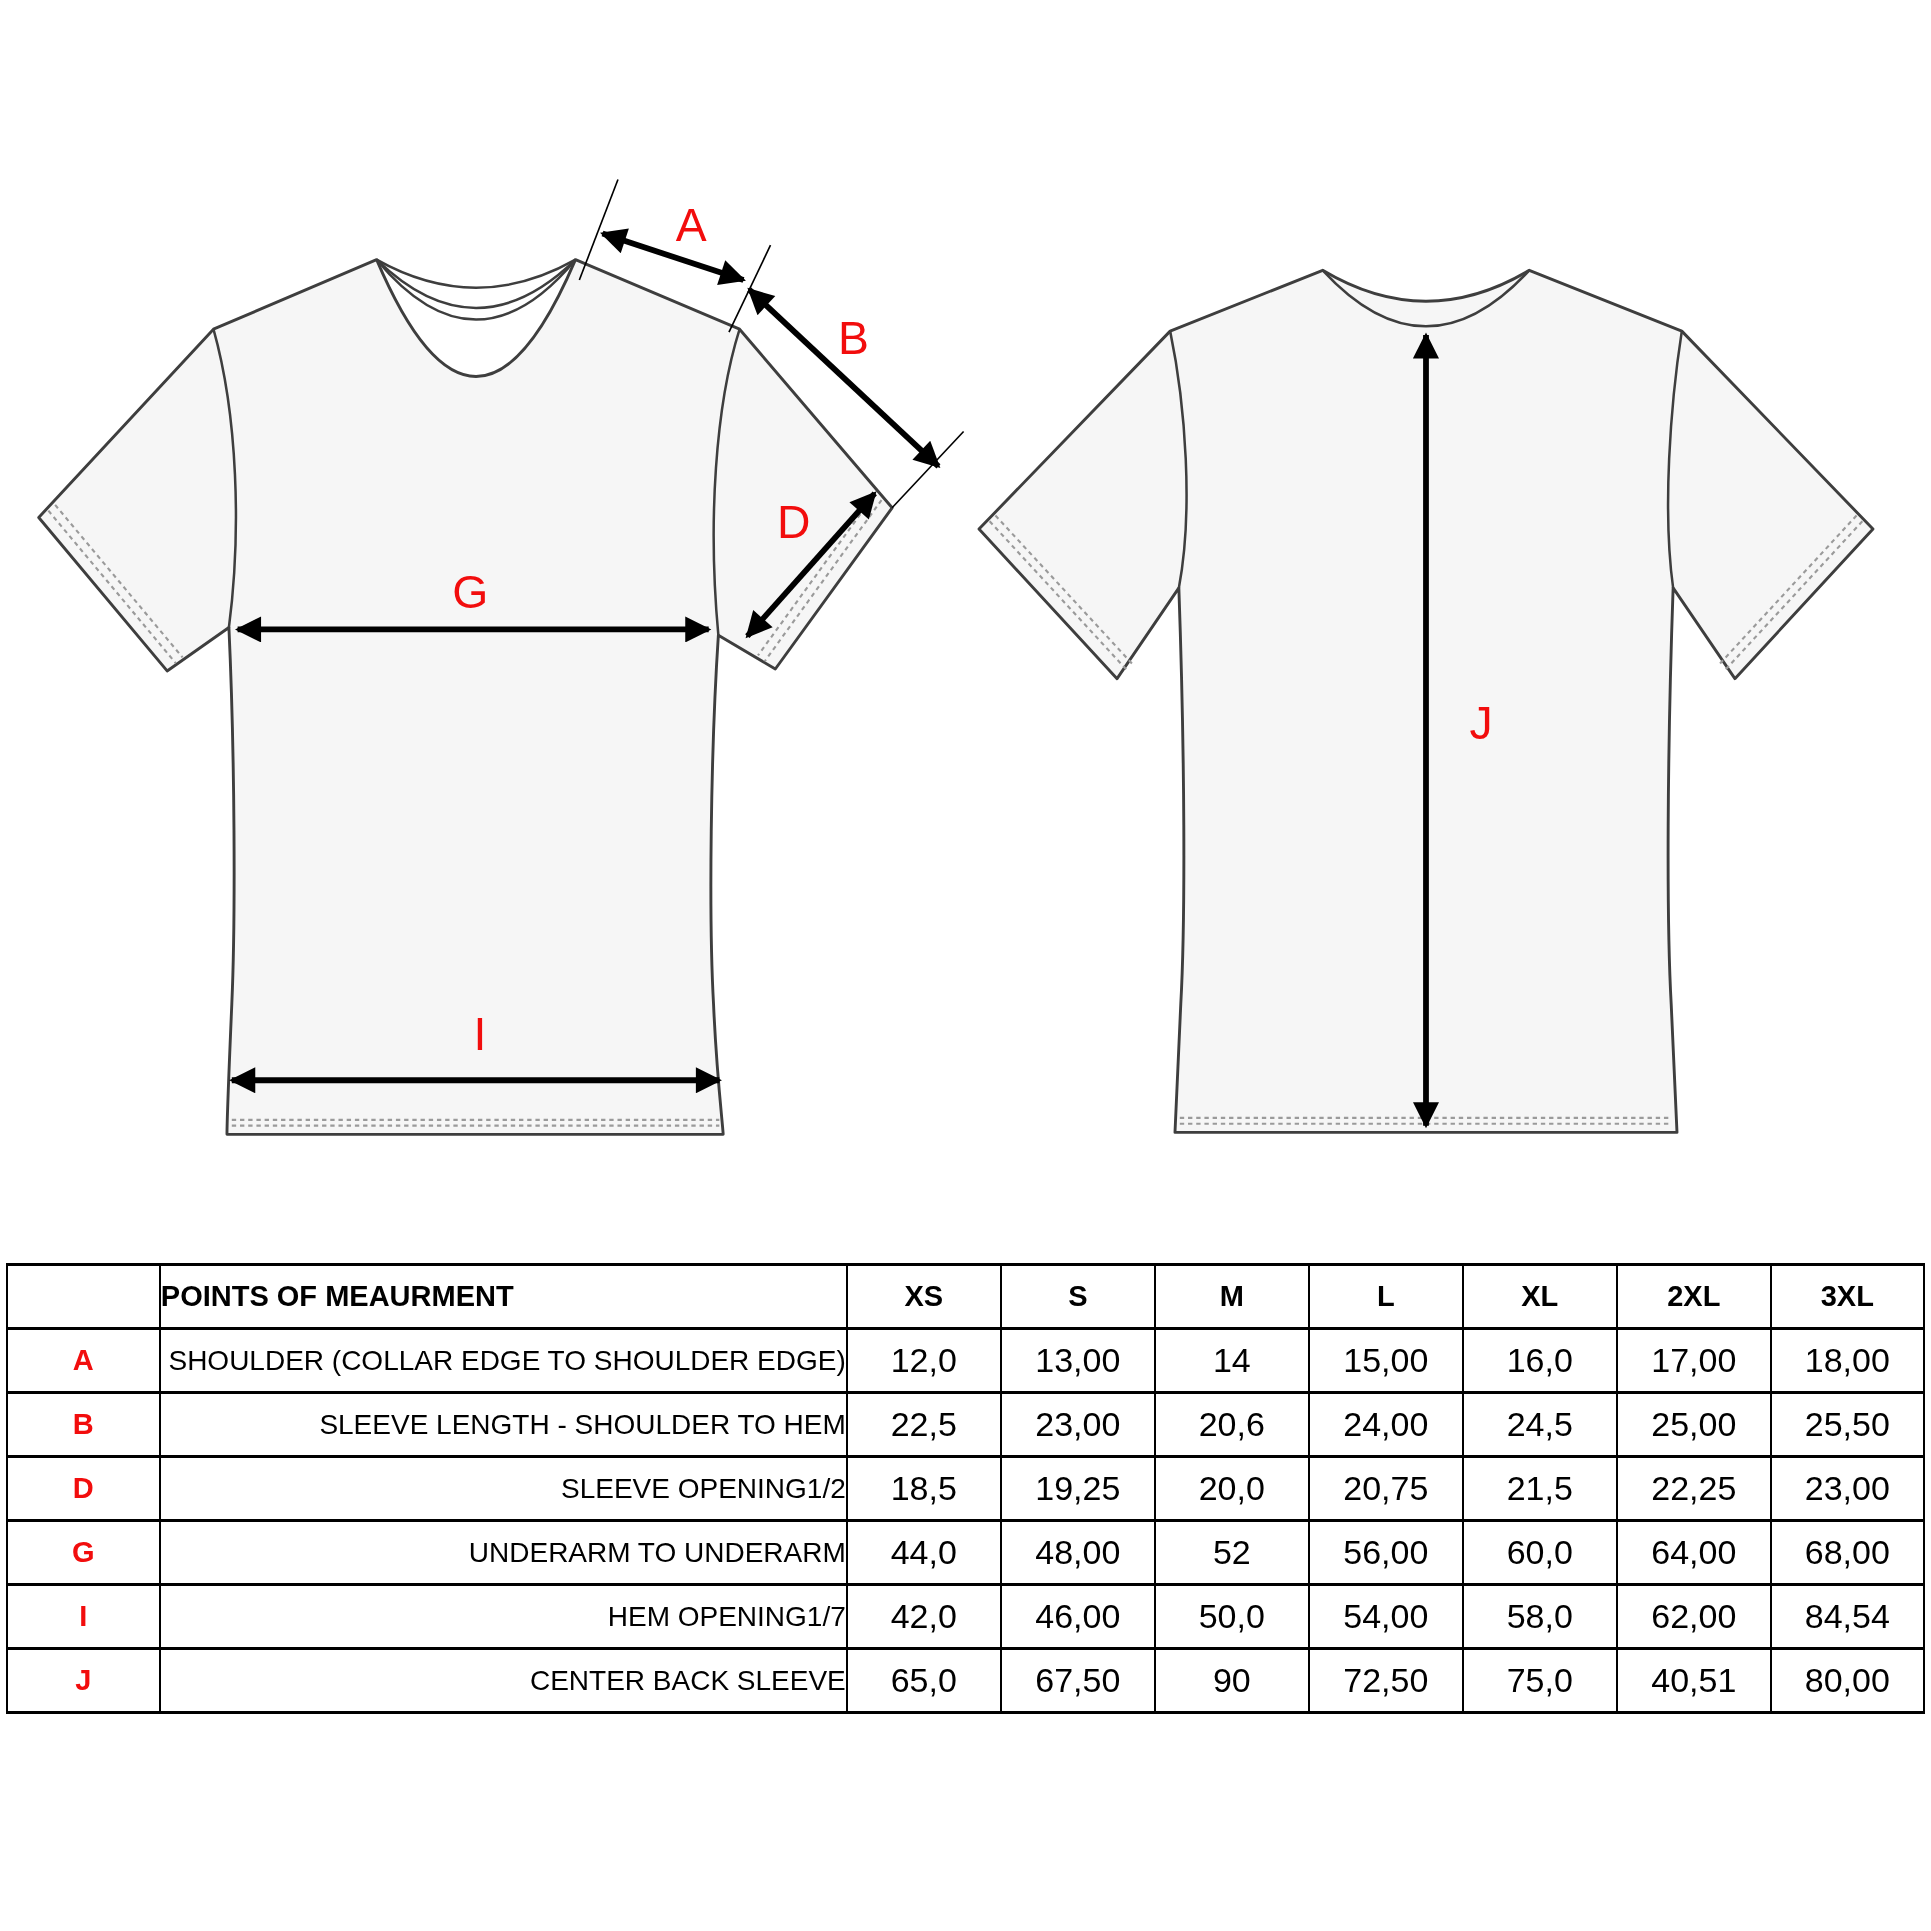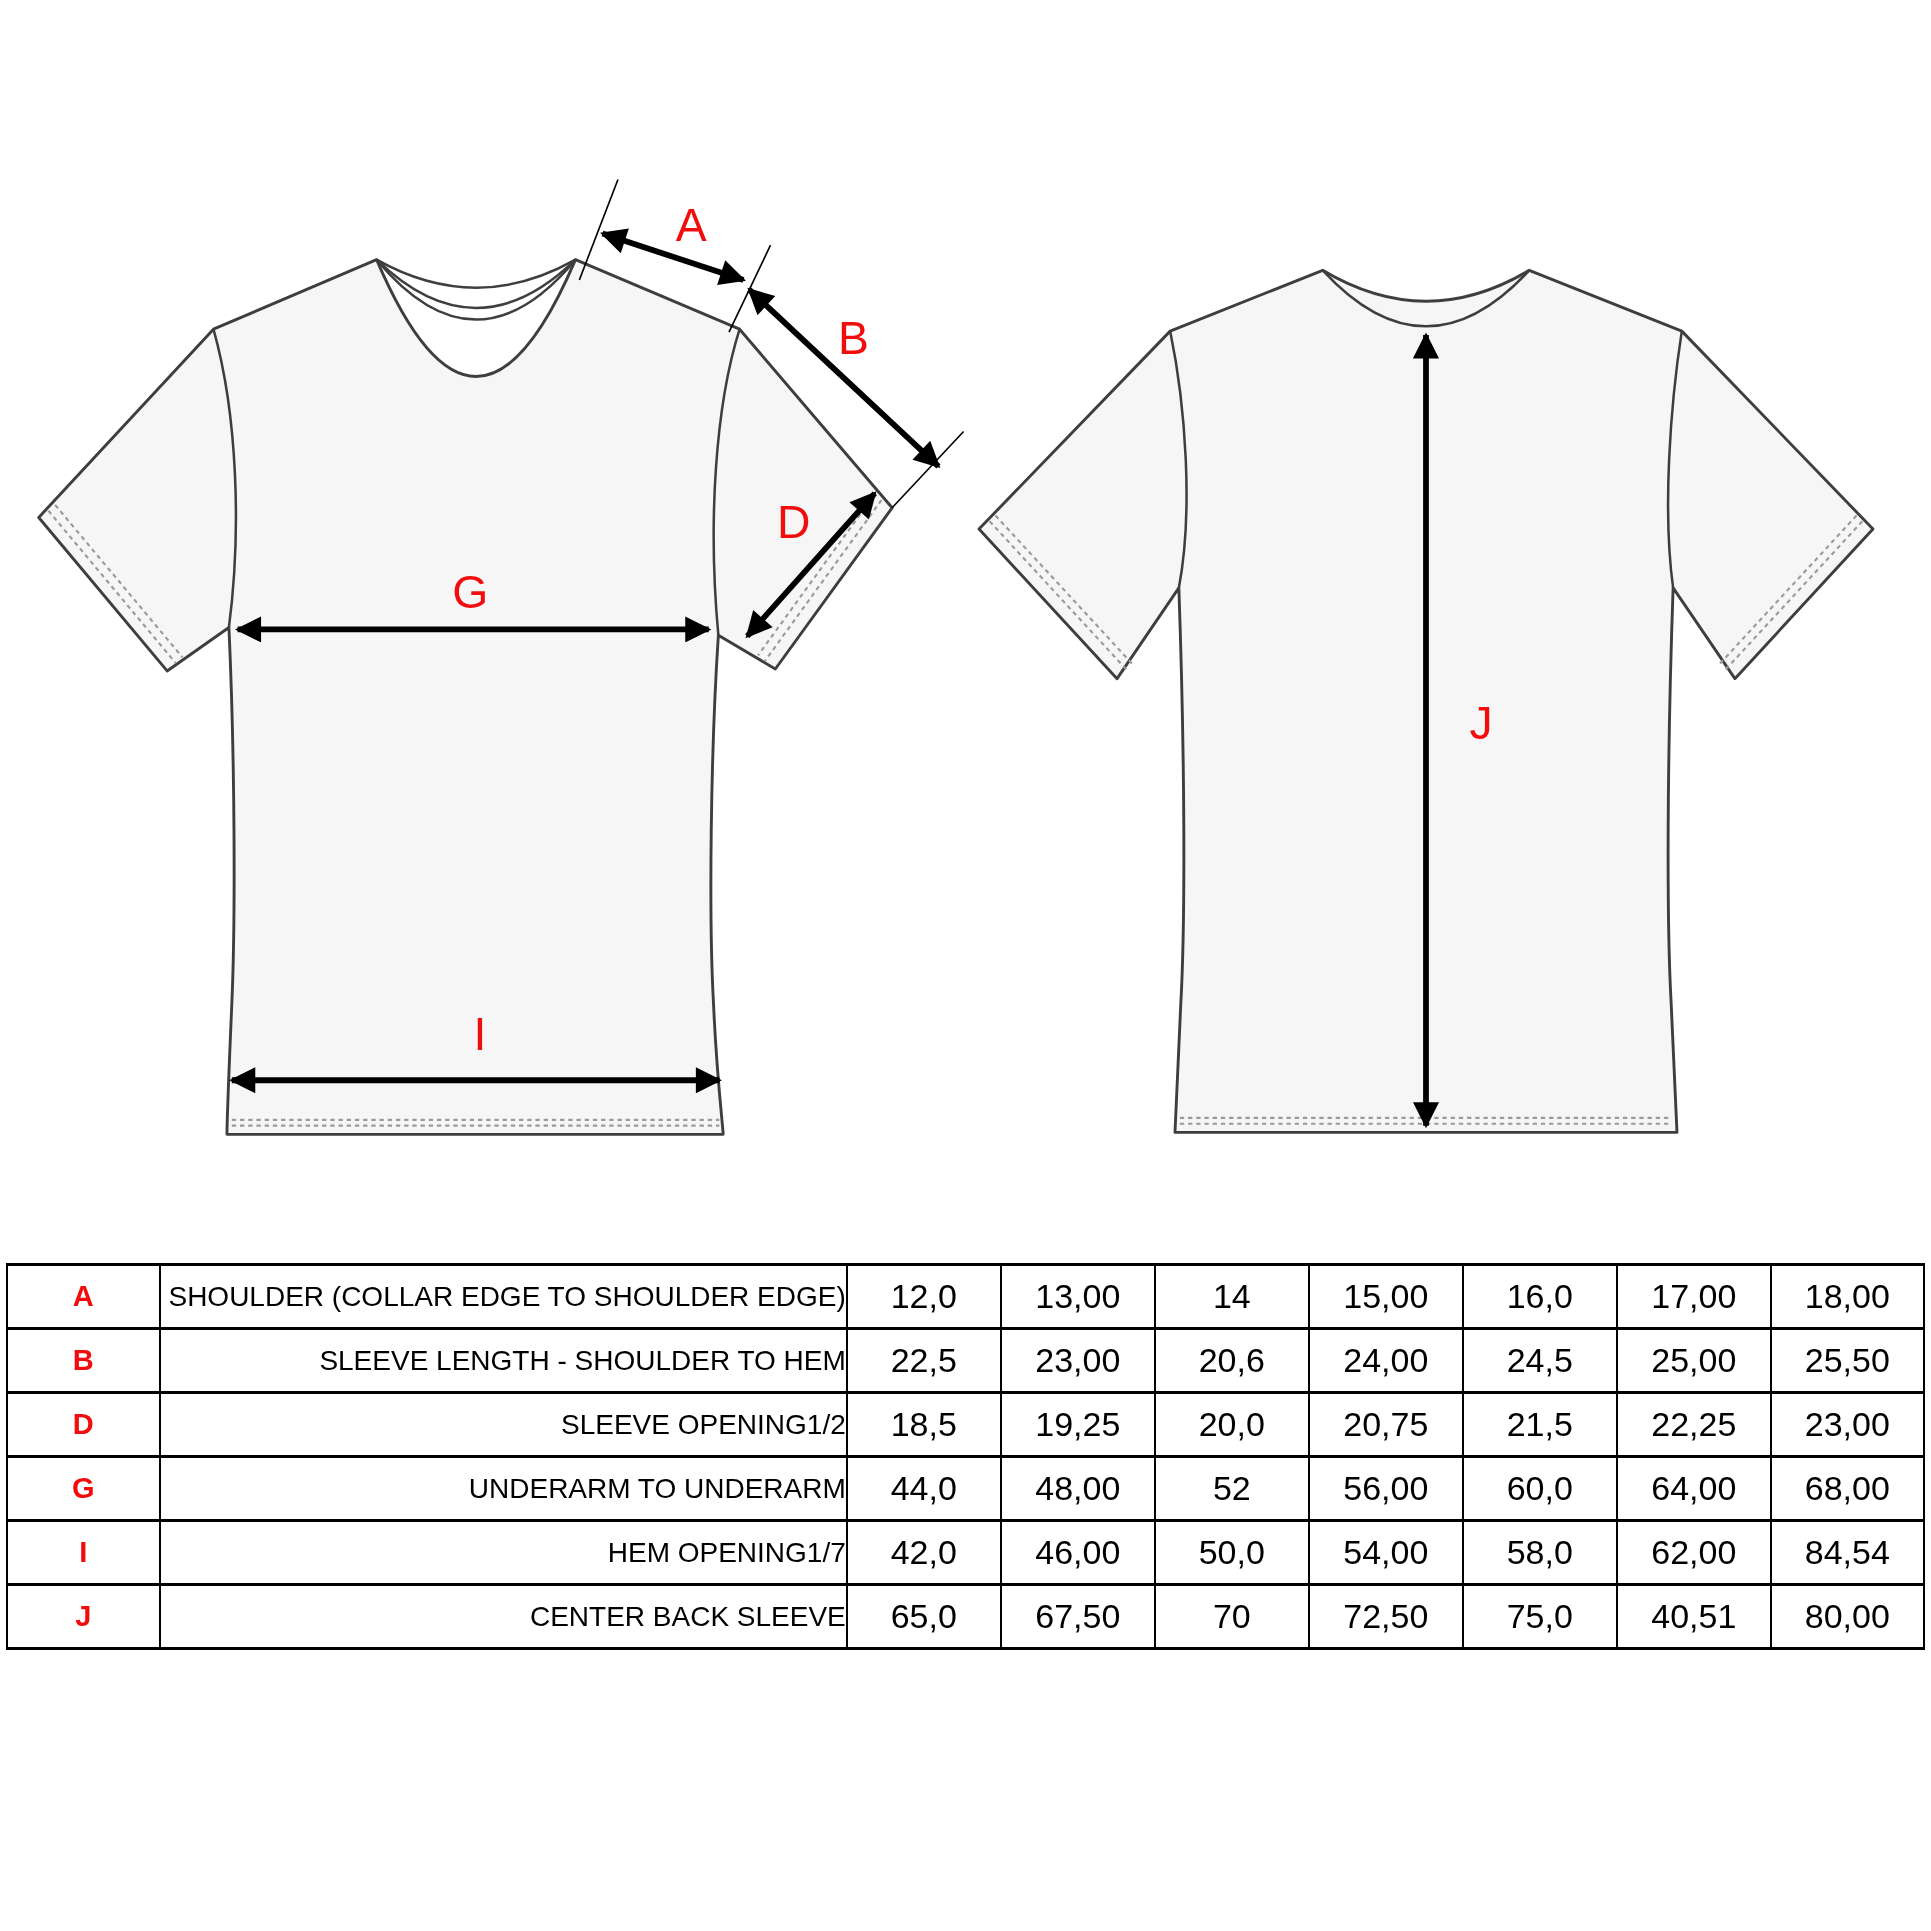--- a/index.html
+++ b/index.html
@@ -135,20 +135,31 @@
       <col style="width:154px">
         <col style="width:154px">
         <col style="width:154px">
       <col style="width:154px">
         <col style="width:154px">
         <col style="width:154px">
         <col style="width:153px">
     </colgroup>
     <tbody>
       <tr>
+        <th class="corner-cell"></th>
+        <th class="points-head">POINTS OF MEAURMENT</th>
+        <th class="size-head">XS</th>
+        <th class="size-head">S</th>
+        <th class="size-head">M</th>
+        <th class="size-head">L</th>
+        <th class="size-head">XL</th>
+        <th class="size-head">2XL</th>
+        <th class="size-head">3XL</th>
+      </tr>
+      <tr>
         <td class="letter-cell">A</td>
         <td class="desc-cell">SHOULDER (COLLAR EDGE TO SHOULDER EDGE)</td>
         <td class="val-cell">12,0</td>
         <td class="val-cell">13,00</td>
         <td class="val-cell">14</td>
         <td class="val-cell">15,00</td>
         <td class="val-cell">16,0</td>
         <td class="val-cell">17,00</td>
         <td class="val-cell">18,00</td>
       </tr>
@@ -194,21 +205,21 @@
         <td class="val-cell">54,00</td>
         <td class="val-cell">58,0</td>
         <td class="val-cell">62,00</td>
         <td class="val-cell">84,54</td>
       </tr>
       <tr>
         <td class="letter-cell">J</td>
         <td class="desc-cell">CENTER BACK SLEEVE</td>
         <td class="val-cell">65,0</td>
         <td class="val-cell">67,50</td>
-        <td class="val-cell">70</td>
+        <td class="val-cell">90</td>
         <td class="val-cell">72,50</td>
         <td class="val-cell">75,0</td>
         <td class="val-cell">40,51</td>
         <td class="val-cell">80,00</td>
       </tr>
     </tbody>
   </table>
 </div>
 
 

